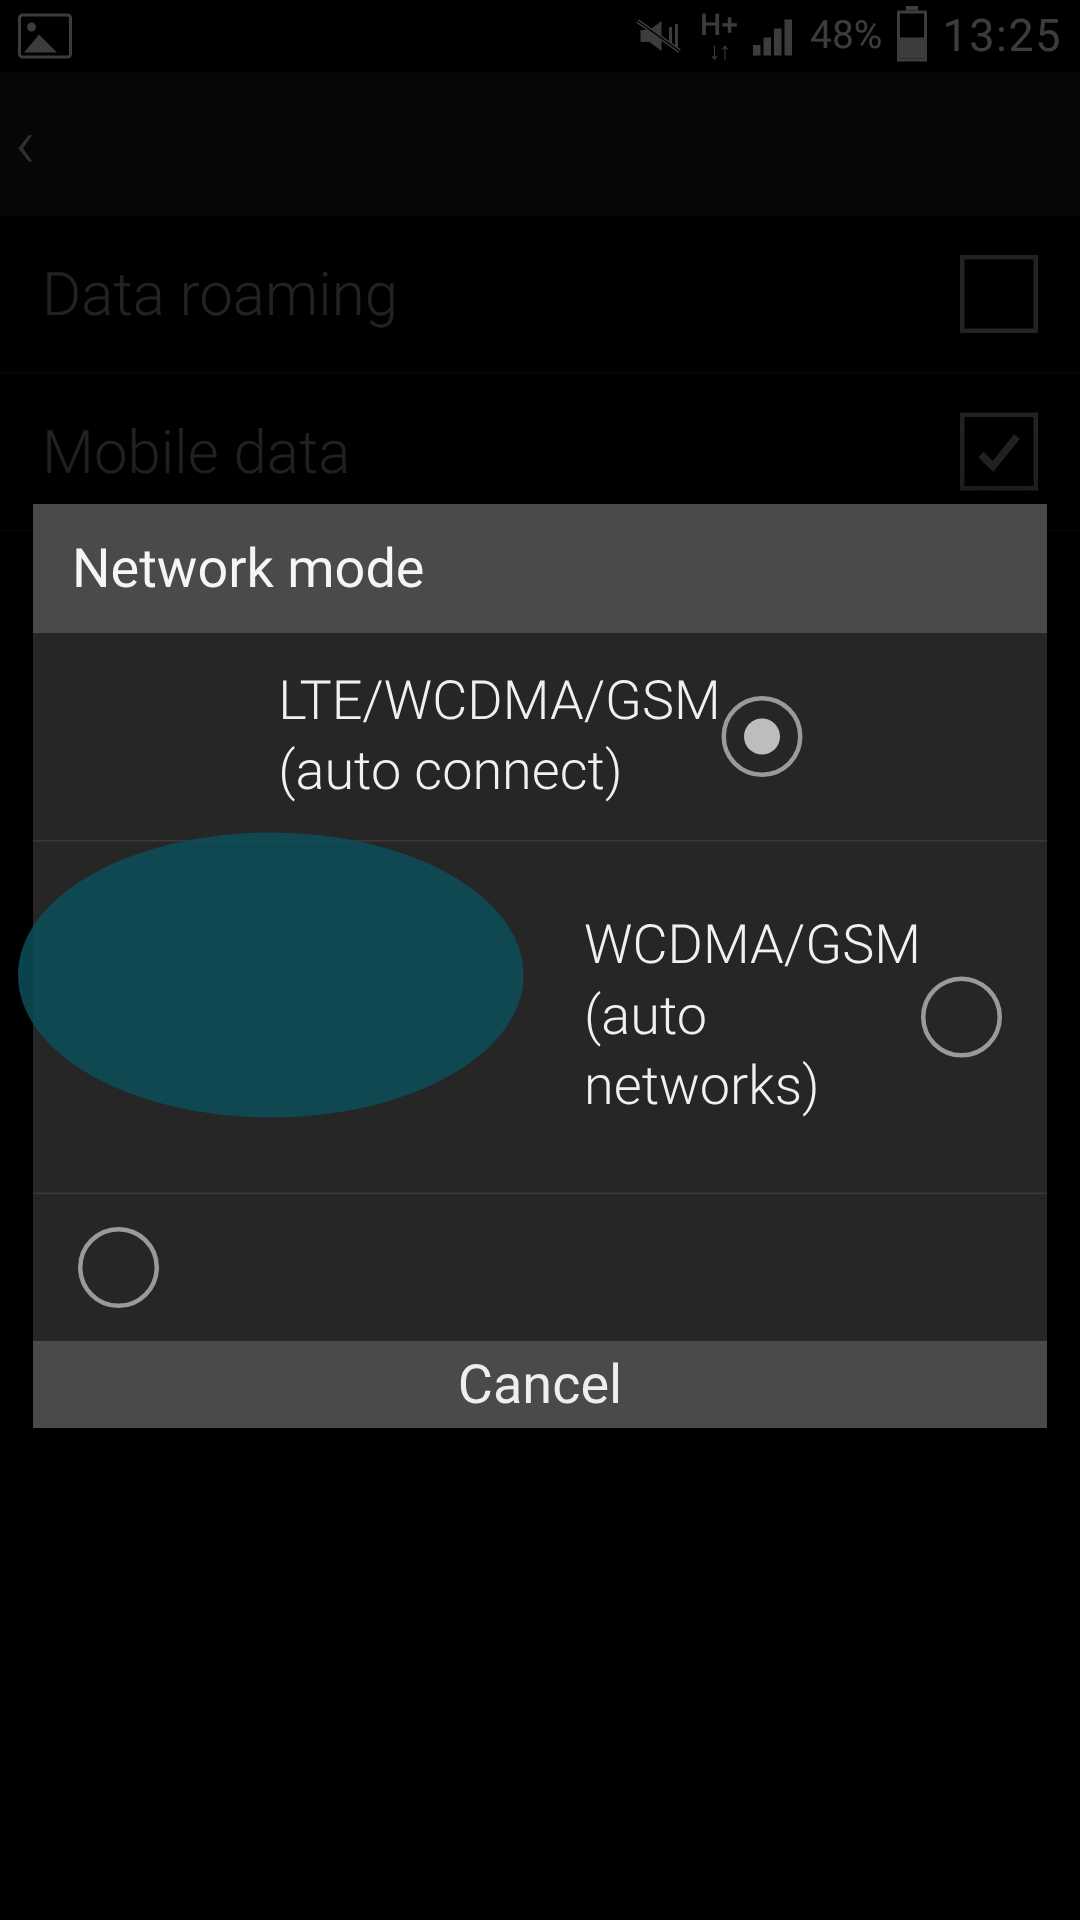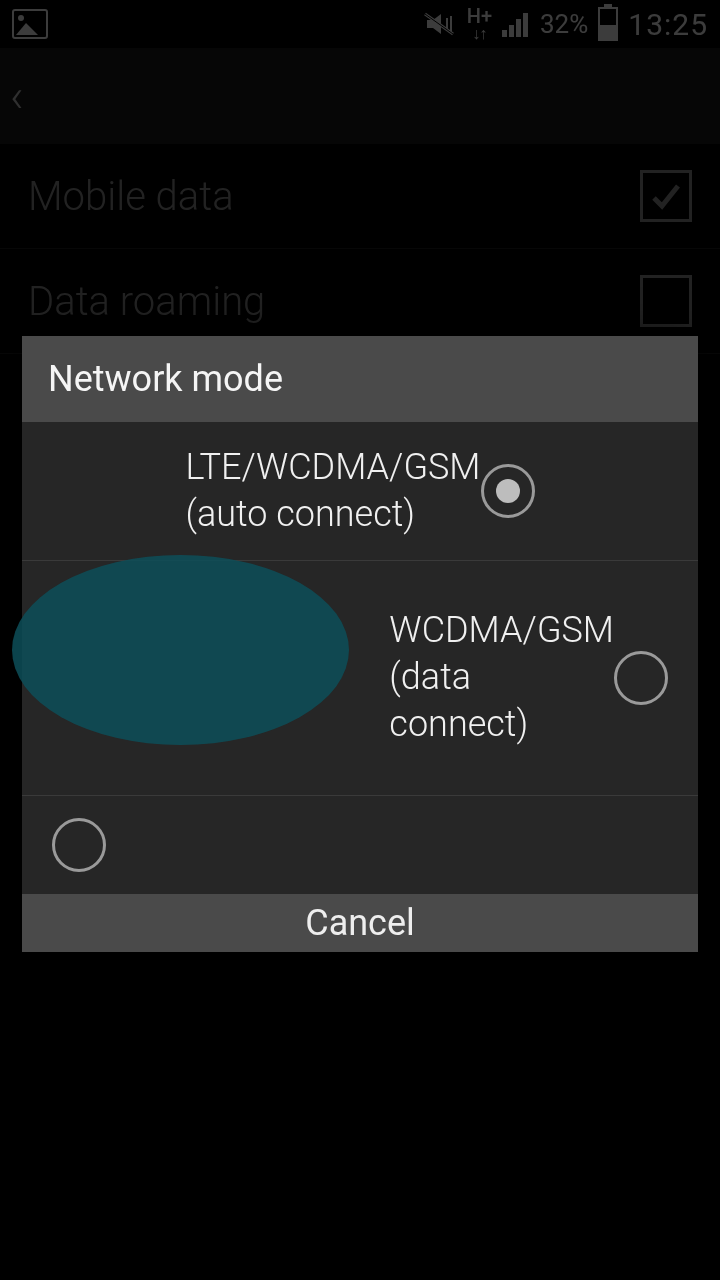--- a/index.html
+++ b/index.html
@@ -215,65 +215,65 @@
     <div style="display:flex;flex-direction:column;align-items:center;line-height:1;">
       <span class="netlabel">H+</span>
       <span class="arrows">↓↑</span>
     </div>
     <div class="signal">
       <span></span>
         <span></span>
         <span></span>
         <span></span>
     </div>
-    <span class="batt-txt">32%</span>
+    <span class="batt-txt">48%</span>
     <div class="battery">
       <div class="fill" style="height:48%"></div>
     </div>
     <span class="clock">13:25</span>
   </div>
 </div>
 
 <div class="app-header">
   <span class="back">‹</span>
 </div>
 
 <div class="bg-list">
+  <div class="item">
+    <span>Data roaming</span>
+    <div class="checkbox"></div>
+  </div>
   <div class="item">
     <span>Mobile data</span>
     <div class="checkbox">
       <svg width="36" height="36" viewBox="0 0 36 36">
           <polyline points="6,20 14,28 30,8" fill="none" stroke="#888" stroke-width="5"></polyline>
         </svg>
     </div>
   </div>
-  <div class="item">
-    <span>Data roaming</span>
-    <div class="checkbox"></div>
-  </div>
 </div>
 
 <div class="dim"></div>
 
 <div class="dialog">
   <div class="title">Network mode</div>
   <div class="options">
 
     <div class="opt">
       <div class="label">LTE/WCDMA/GSM
 (auto connect)</div>
       <div class="radio selected">
           <div class="dot"></div>
         </div>
     </div>
 
     <div class="opt" style="overflow:visible">
       <div class="highlight" style="left:-40px;top:-28px;width:760px;height:190px;"></div>
       <div class="label">WCDMA/GSM
-(data connect)</div>
+(auto networks)</div>
       <div class="radio"></div>
     </div>
 
 
     <div class="opt">
       <div class="radio"></div>
     </div>
 
   </div>
   <div class="cancel">Cancel</div>

